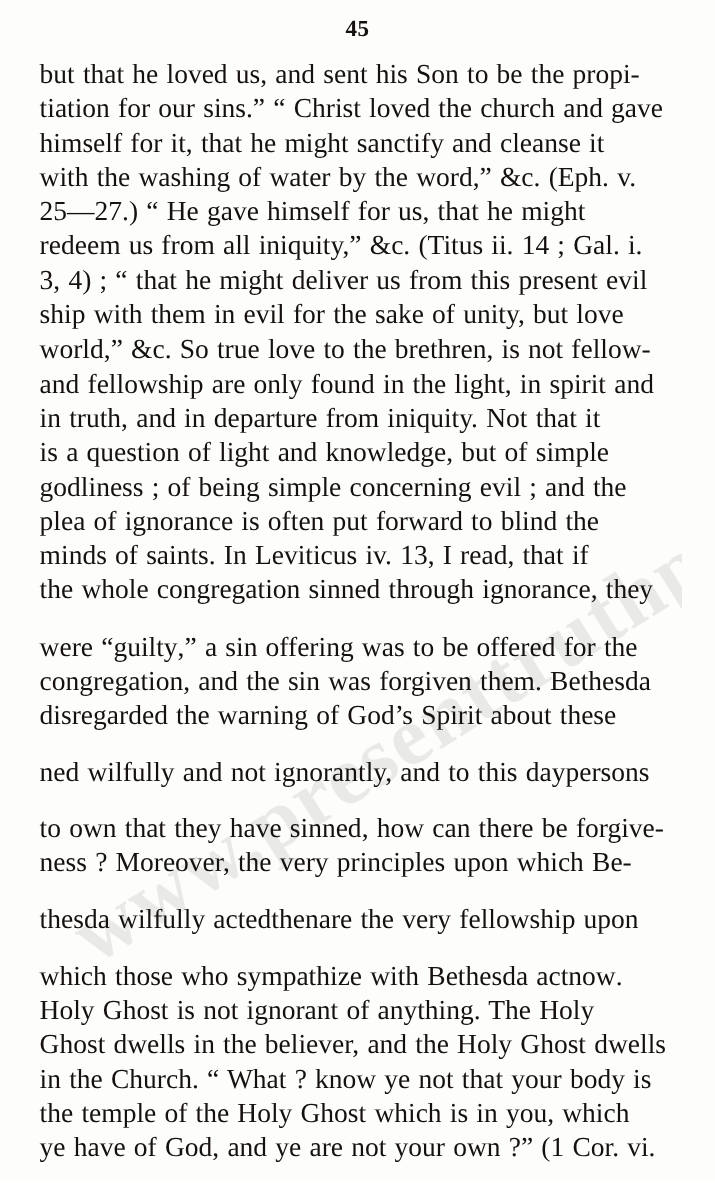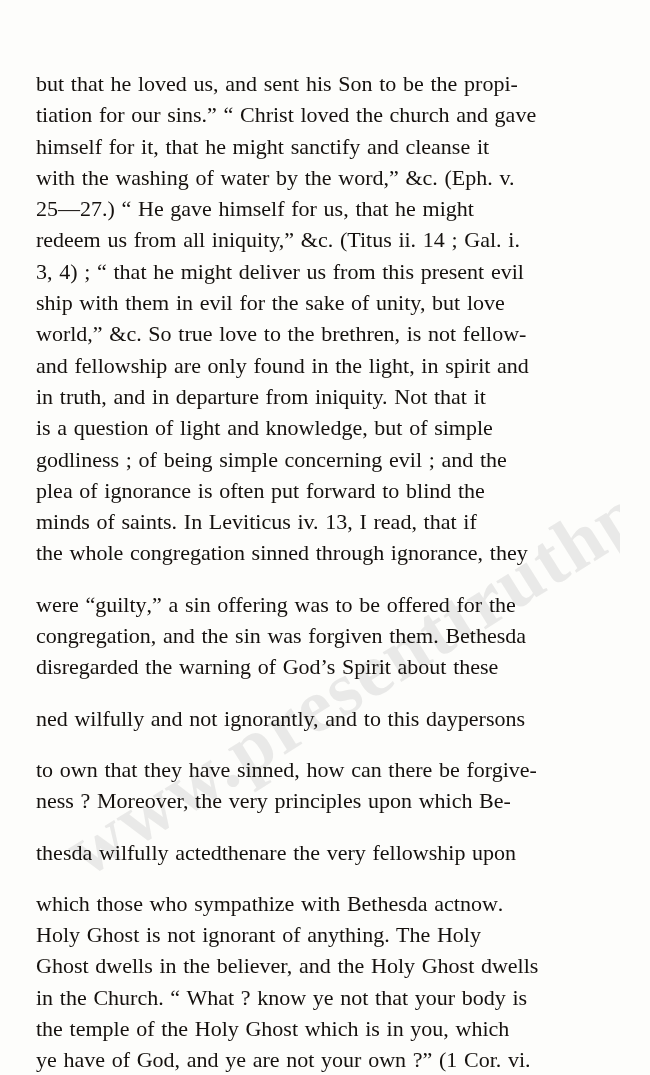--- a/index.html
+++ b/index.html
@@ -25,24 +25,24 @@
     top: 14px;
     left: 0;
     right: 0;
     text-align: center;
     font-size: 21px;
     font-weight: bold;
     letter-spacing: 0.5px;
   }
   .body-text {
     position: absolute;
-    top: 68px;
+    top: 52px;
     left: 36px;
     width: 580px;
-    font-size: 22px;
+    font-size: 25px;
     line-height: 31.3px;
     text-align: justify;
     text-justify: inter-word;
     word-spacing: 1.2px;
   }
   .body-text .line {
     display: block;
     white-space: nowrap;
   }
   .line > span {
@@ -71,20 +71,21 @@
     transform-origin: left top;
     white-space: nowrap;
   }
   .wm1 { left: 10px; top: 700px; }
 </style>
 </head>
 <body>
 
 <div class="page">
 
+  <div class="page-number">45</div>
 
   <div class="watermark">
     <span class="wm1">www.presenttruthpublishers.com</span>
   </div>
 
   <div class="body-text">
     <span class="line">but that  he loved us, and sent  his  Son  to be the propi-</span>
     <span class="line">tiation for our sins.”   “ Christ loved the church and  gave</span>
     <span class="line">himself  for  it, that  he  might   sanctify  and   cleanse  it</span>
     <span class="line">with  the washing of  water  by  the word,” &amp;c.   (Eph. v.</span>

